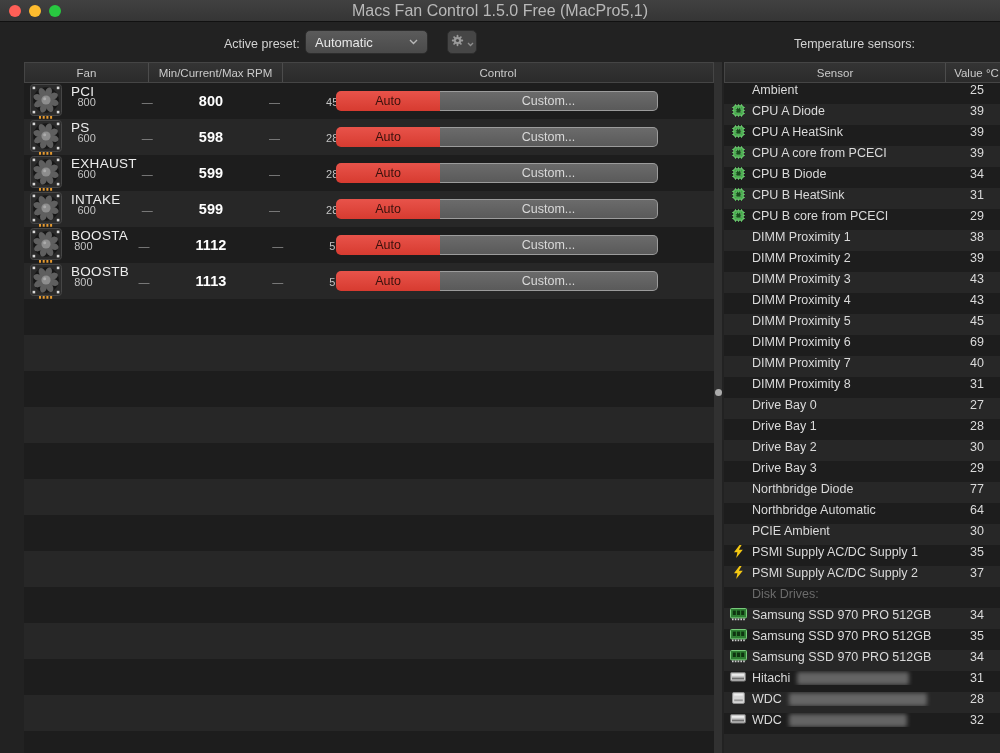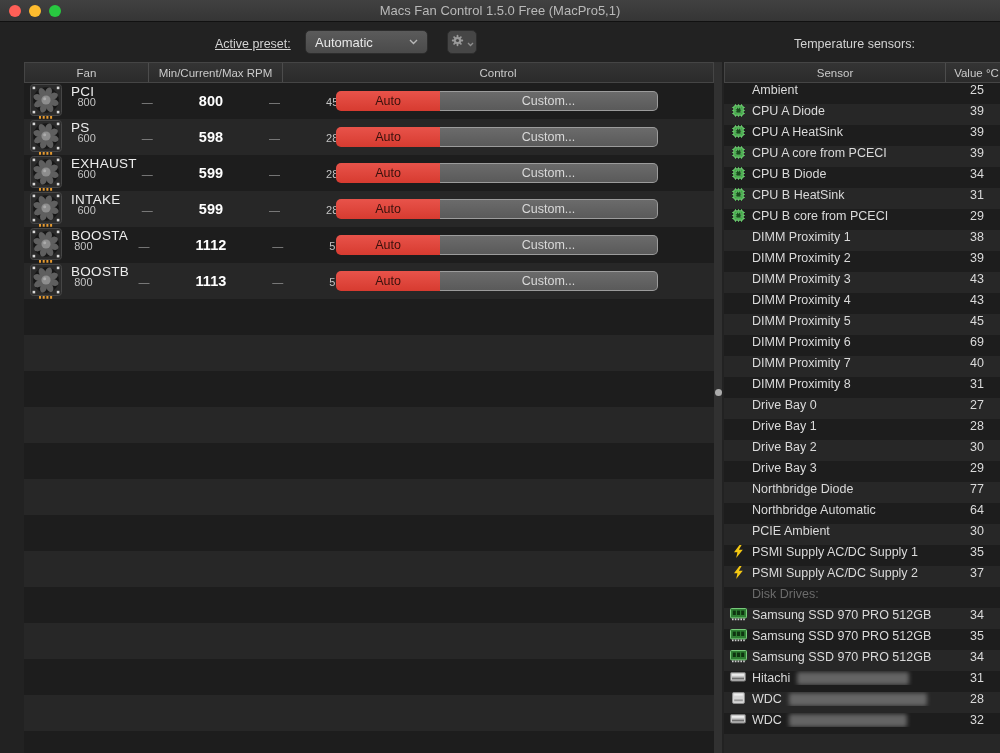--- a/index.html
+++ b/index.html
@@ -11,26 +11,26 @@
   }
 
   
   .titlebar {
     position:absolute; top:0; left:0; width:1000px; height:22px;
     background:linear-gradient(#414141,#353535);
     border-bottom:1px solid #111;
   }
   .traffic-lights { position:absolute; left:9px; top:5px; display:flex; gap:8px; }
   .tl { width:12px; height:12px; border-radius:50%; display:inline-block; }
-  .window-title { text-align:center; line-height:22px; font-size:13px; color:#b9b9b9; }
+  .window-title { text-align:center; line-height:22px; font-size:16px; color:#b9b9b9; }
 
   
   .toolbar { position:absolute; top:23px; left:0; width:1000px; height:39px; }
   .tb-label { position:absolute; top:14px; font-size:12.5px; color:#d2d2d2; }
-  .lbl-preset { left:215px;text-decoration:underline; }
+  .lbl-preset { left:224px; }
   .lbl-temp { left:794px; }
   .preset-select {
     position:absolute; left:305px; top:7px; width:123px; height:24px;
     background:linear-gradient(#5b5b5b,#4a4a4a);
     border:1px solid #2d2d2d; border-radius:5px;
     display:flex; align-items:center; padding:0 9px;
     color:#e8e8e8; font-size:13px; cursor:default;
   }
   .preset-select .chev { margin-left:auto; display:flex; }
   .gear-btn {

